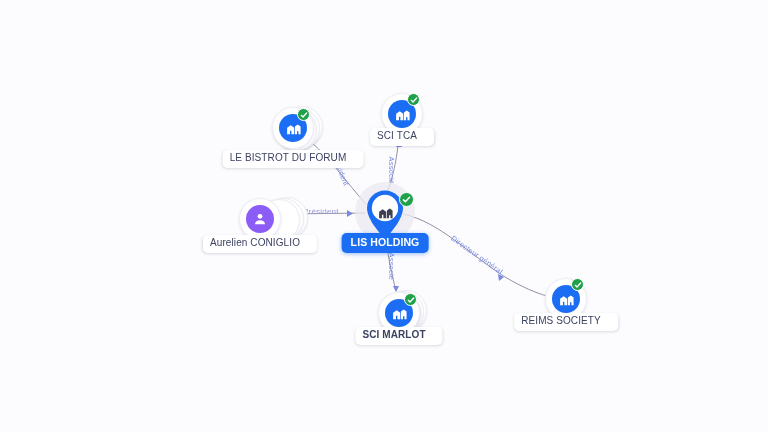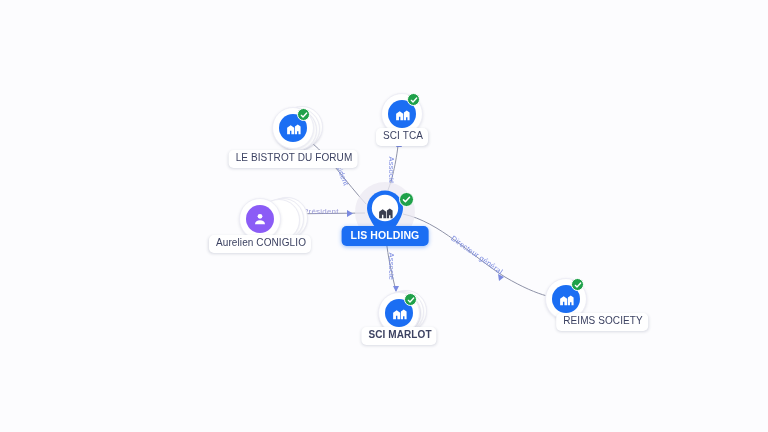--- a/index.html
+++ b/index.html
@@ -147,21 +147,21 @@
     justify-content: center;
     z-index: 4;
   }
 
   
   .pill {
     position: absolute;
     transform: translateX(-50%);
     background: #ffffff;
     border-radius: 5px;
-    padding: 3px 5px 4px 7px;
+    padding: 3px 17px 4px 7px;
     font-size: 10px;
     color: #3c4262;
     white-space: nowrap;
     box-shadow: 0 1px 3px rgba(40,50,90,0.16);
     letter-spacing: .1px;
     line-height: 1.05;
   }
   .pill.selected {
     background: #1b6ef3;
     color: #ffffff;
@@ -263,21 +263,21 @@
                 display:flex; align-items:center; justify-content:center; z-index:3;">
       <svg width="17" height="17" viewBox="0 0 24 24" fill="#3c4050">
         <path d="M3 20V11l5-3.6L13 11v9H9v-5H7v5H3zm11 0V9.3l4-2.8 4 2.8V20h-3v-4h-2v4h-3z"></path>
       </svg>
     </div>
     <div class="pin-badge">
       <svg width="9" height="9" viewBox="0 0 24 24" fill="none" stroke="#ffffff" stroke-width="4" stroke-linecap="round" stroke-linejoin="round">
         <polyline points="4,13 9,18 20,6"></polyline>
       </svg>
     </div>
-    <div class="pill selected" style="left:0px; top:14px;">LIS HOLDING</div>
+    <div class="pill selected" style="left:0px; top:21px;">LIS HOLDING</div>
   </div>
 
   <div class="node" style="left:399px; top:313px;">
     <div class="stack-card s1" style="left:-14px; top:-23px;"></div>
     <div class="stack-card s2" style="left:-17px; top:-22px;"></div>
     <div class="stack-card s3" style="left:-20px; top:-21px;"></div>
     <div class="chip">
       <div class="avatar">
         <svg width="17" height="17" viewBox="0 0 24 24" fill="#ffffff">
           <path d="M3 20V11l5-3.6L13 11v9H9v-5H7v5H3zm11 0V9.3l4-2.8 4 2.8V20h-3v-4h-2v4h-3z"></path>
@@ -298,16 +298,16 @@
         <svg width="17" height="17" viewBox="0 0 24 24" fill="#ffffff">
           <path d="M3 20V11l5-3.6L13 11v9H9v-5H7v5H3zm11 0V9.3l4-2.8 4 2.8V20h-3v-4h-2v4h-3z"></path>
         </svg>
       </div>
     </div>
     <div class="badge-check" style="right:-18px; top:-21px;">
       <svg width="8" height="8" viewBox="0 0 24 24" fill="none" stroke="#ffffff" stroke-width="4" stroke-linecap="round" stroke-linejoin="round">
         <polyline points="4,13 9,18 20,6"></polyline>
       </svg>
     </div>
-    <div class="pill" style="left:0px; top:14px;margin-left:36px;">REIMS SOCIETY</div>
+    <div class="pill" style="left:0px; top:14px;">REIMS SOCIETY</div>
   </div>
 
 </div>
 
 </body></html>

